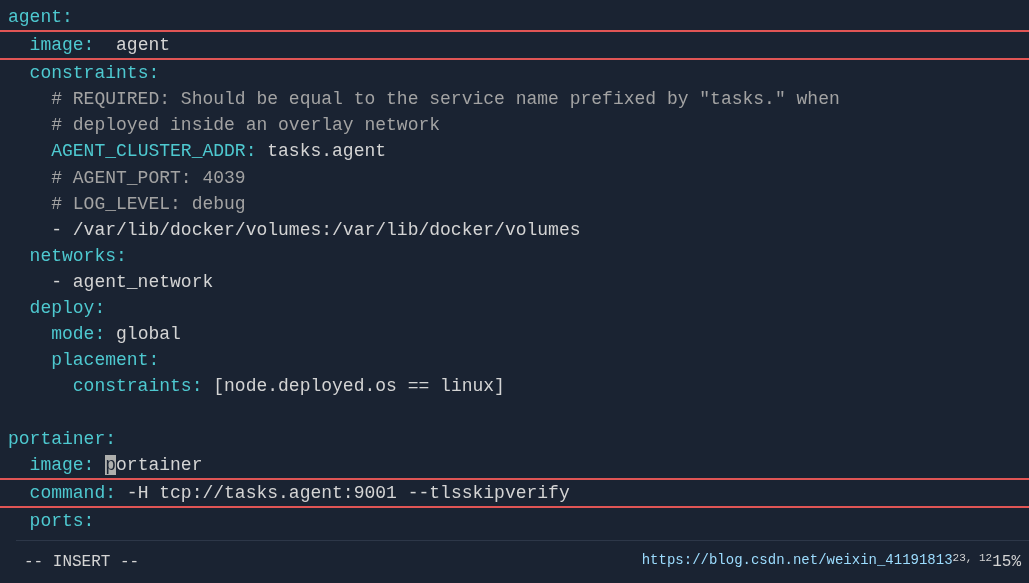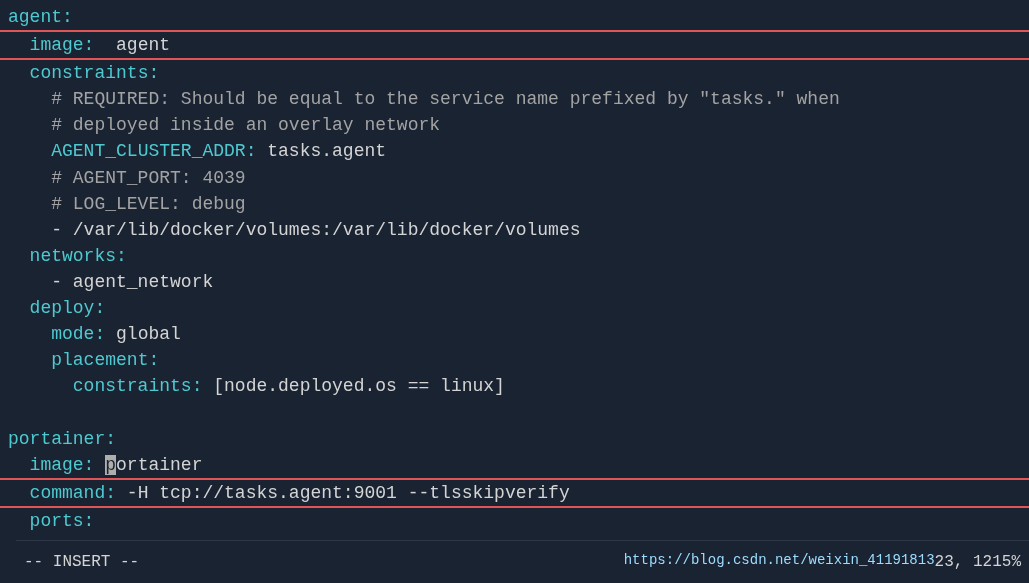--- a/index.html
+++ b/index.html
@@ -150,17 +150,17 @@
     
 
   </div>
 
   <div class="status-bar">
     <div class="status-left">
       <span>-- INSERT --</span>
     </div>
     <div style="display:flex; ">
       <span class="url-ref">https://blog.csdn.net/weixin_41191813</span>
-      <span class="white" style="font-size:16px;">23, 12</span>
+      <span class="white" style="font-size:11px;">23, 12</span>
       <span class="white" style="font-size:16px;">15%</span>
     </div>
   </div>
 </div>
 
 </body></html>

